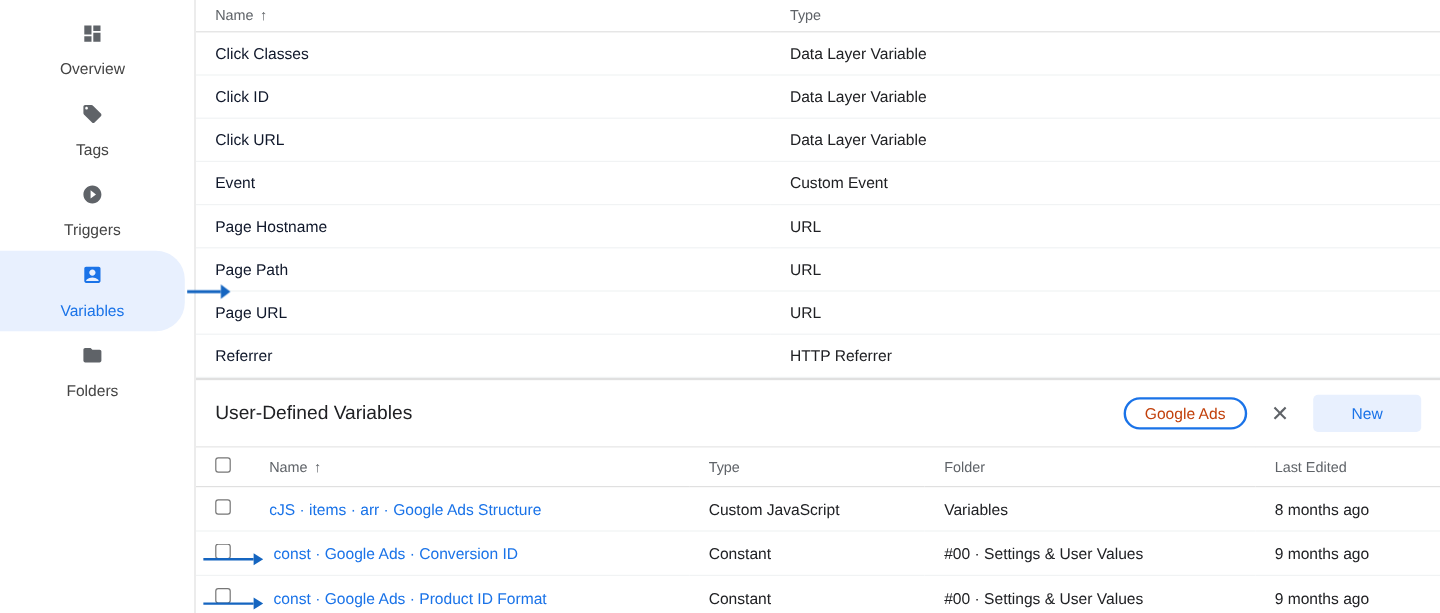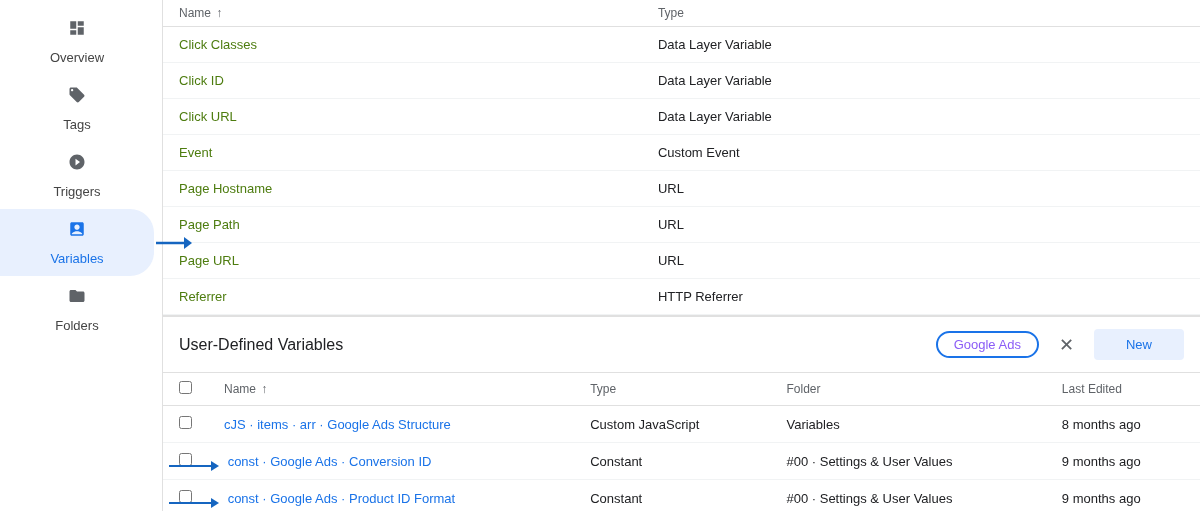--- a/index.html
+++ b/index.html
@@ -52,21 +52,21 @@
       font-weight: 500;
       border-bottom: 1px solid #e0e0e0;
       background: #fff;
     }
     .builtin-table td {
       padding: 10px 16px;
       border-bottom: 1px solid #f1f3f4;
       font-size: 13px;
     }
     .builtin-table td.name-cell a {
-      color: #4d7c0f;
+      color: #0f172a;
       text-decoration: none;
     }
     .sort-icon { font-size: 12px; margin-left: 2px; color: #5f6368; }
 
     
     .udv-section {
       margin-top: 0;
       border-top: 2px solid #e0e0e0;
     }
     .udv-header {
@@ -81,21 +81,21 @@
       font-size: 16px;
       color: #202124;
       font-weight: 400;
       flex: 1;
     }
     .search-badge {
       border: 2px solid #1a73e8;
       border-radius: 20px;
       padding: 4px 16px;
       font-size: 13px;
-      color: #8b5cf6;
+      color: #c2410c;
       background: #fff;
     }
     .close-btn {
       cursor: pointer;
       color: #5f6368;
       font-size: 18px;
       padding: 4px;
       border: none;
       background: none;
       display: flex;

